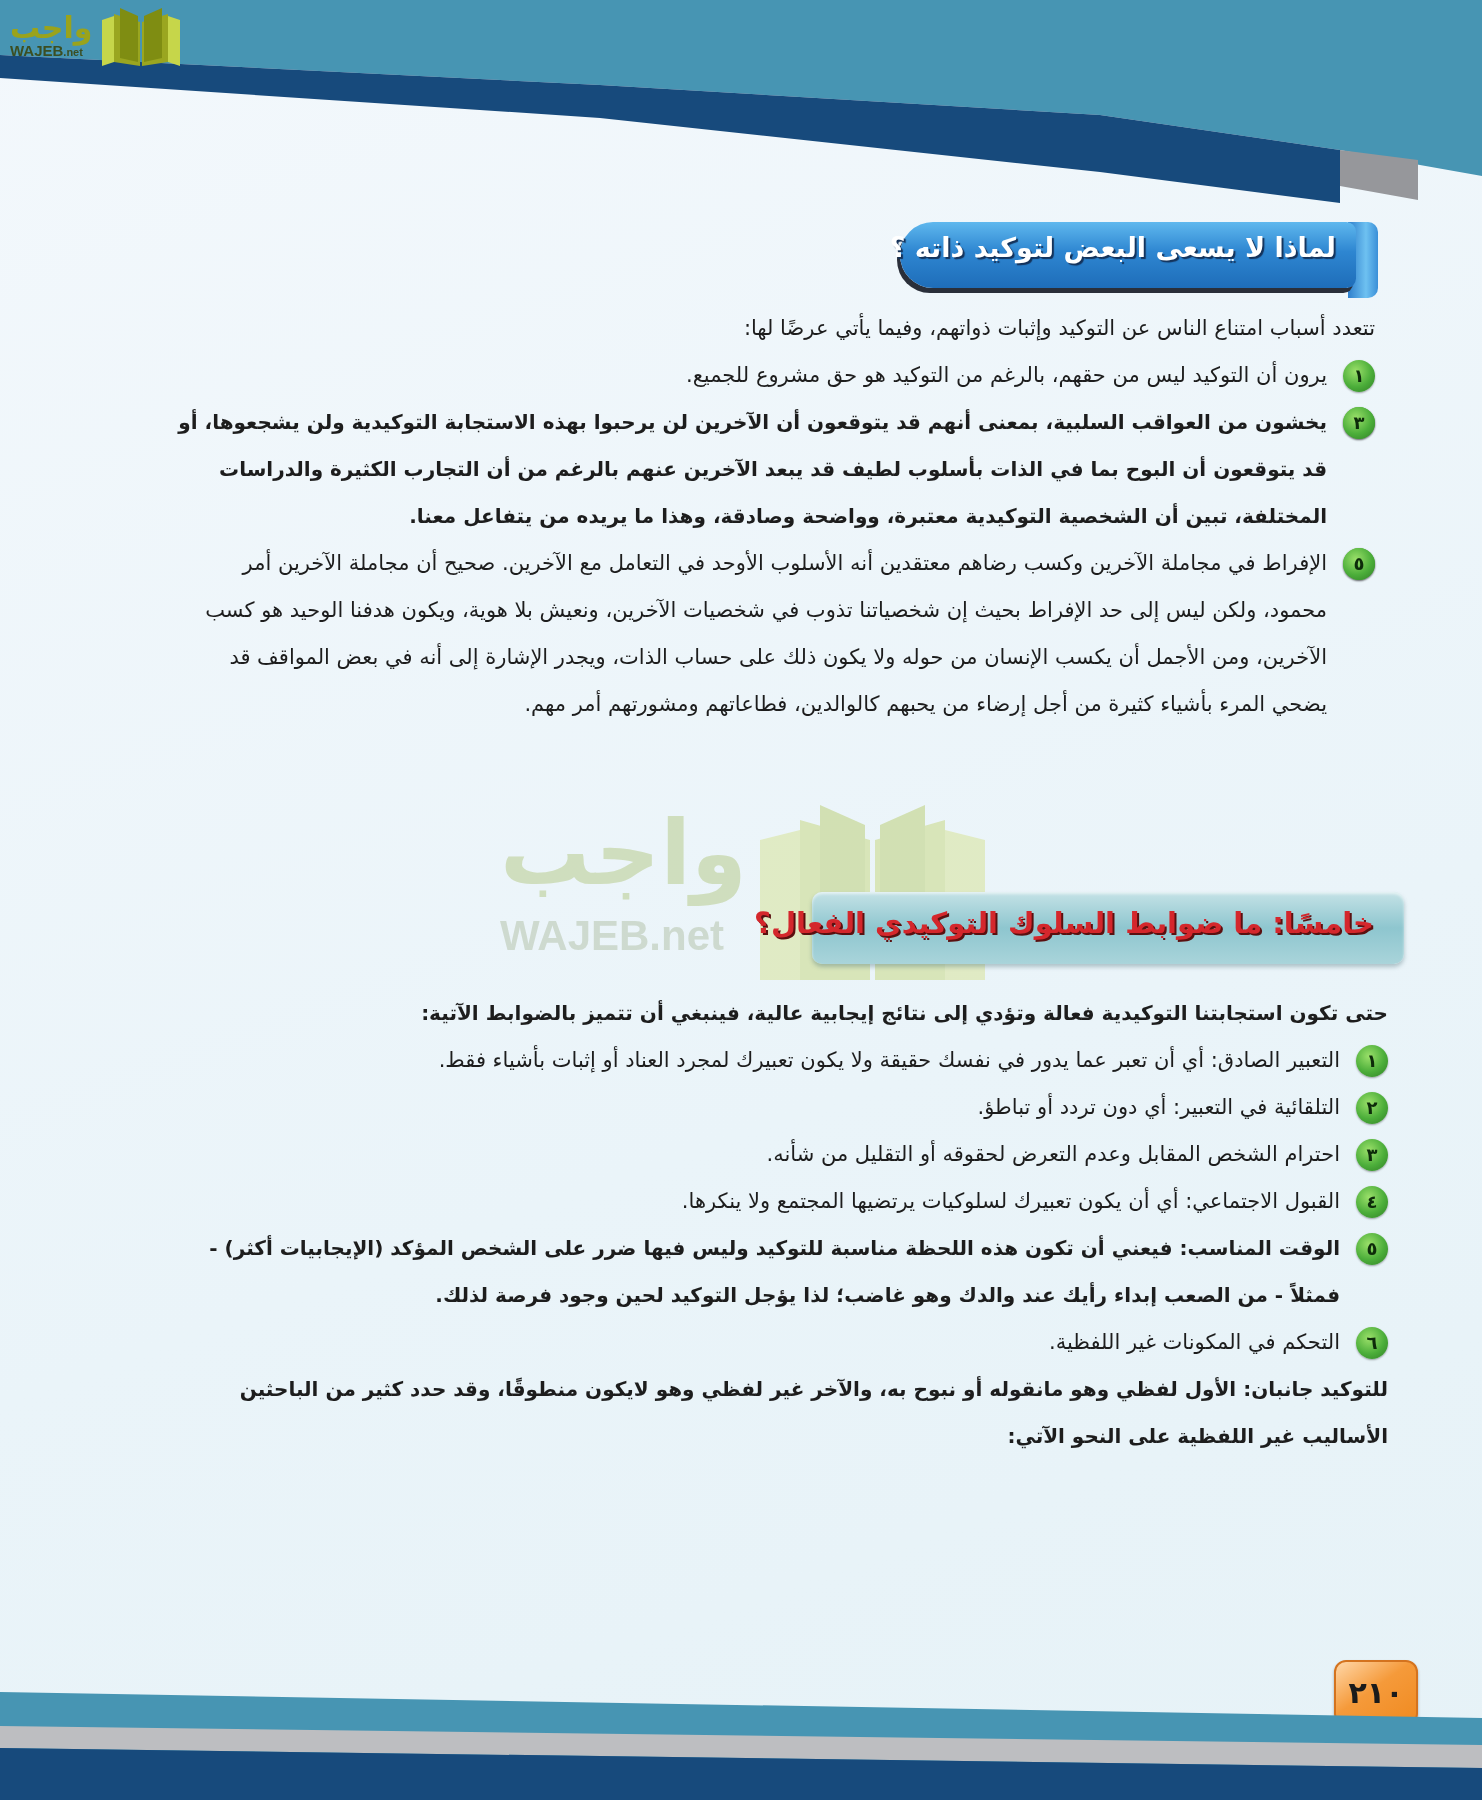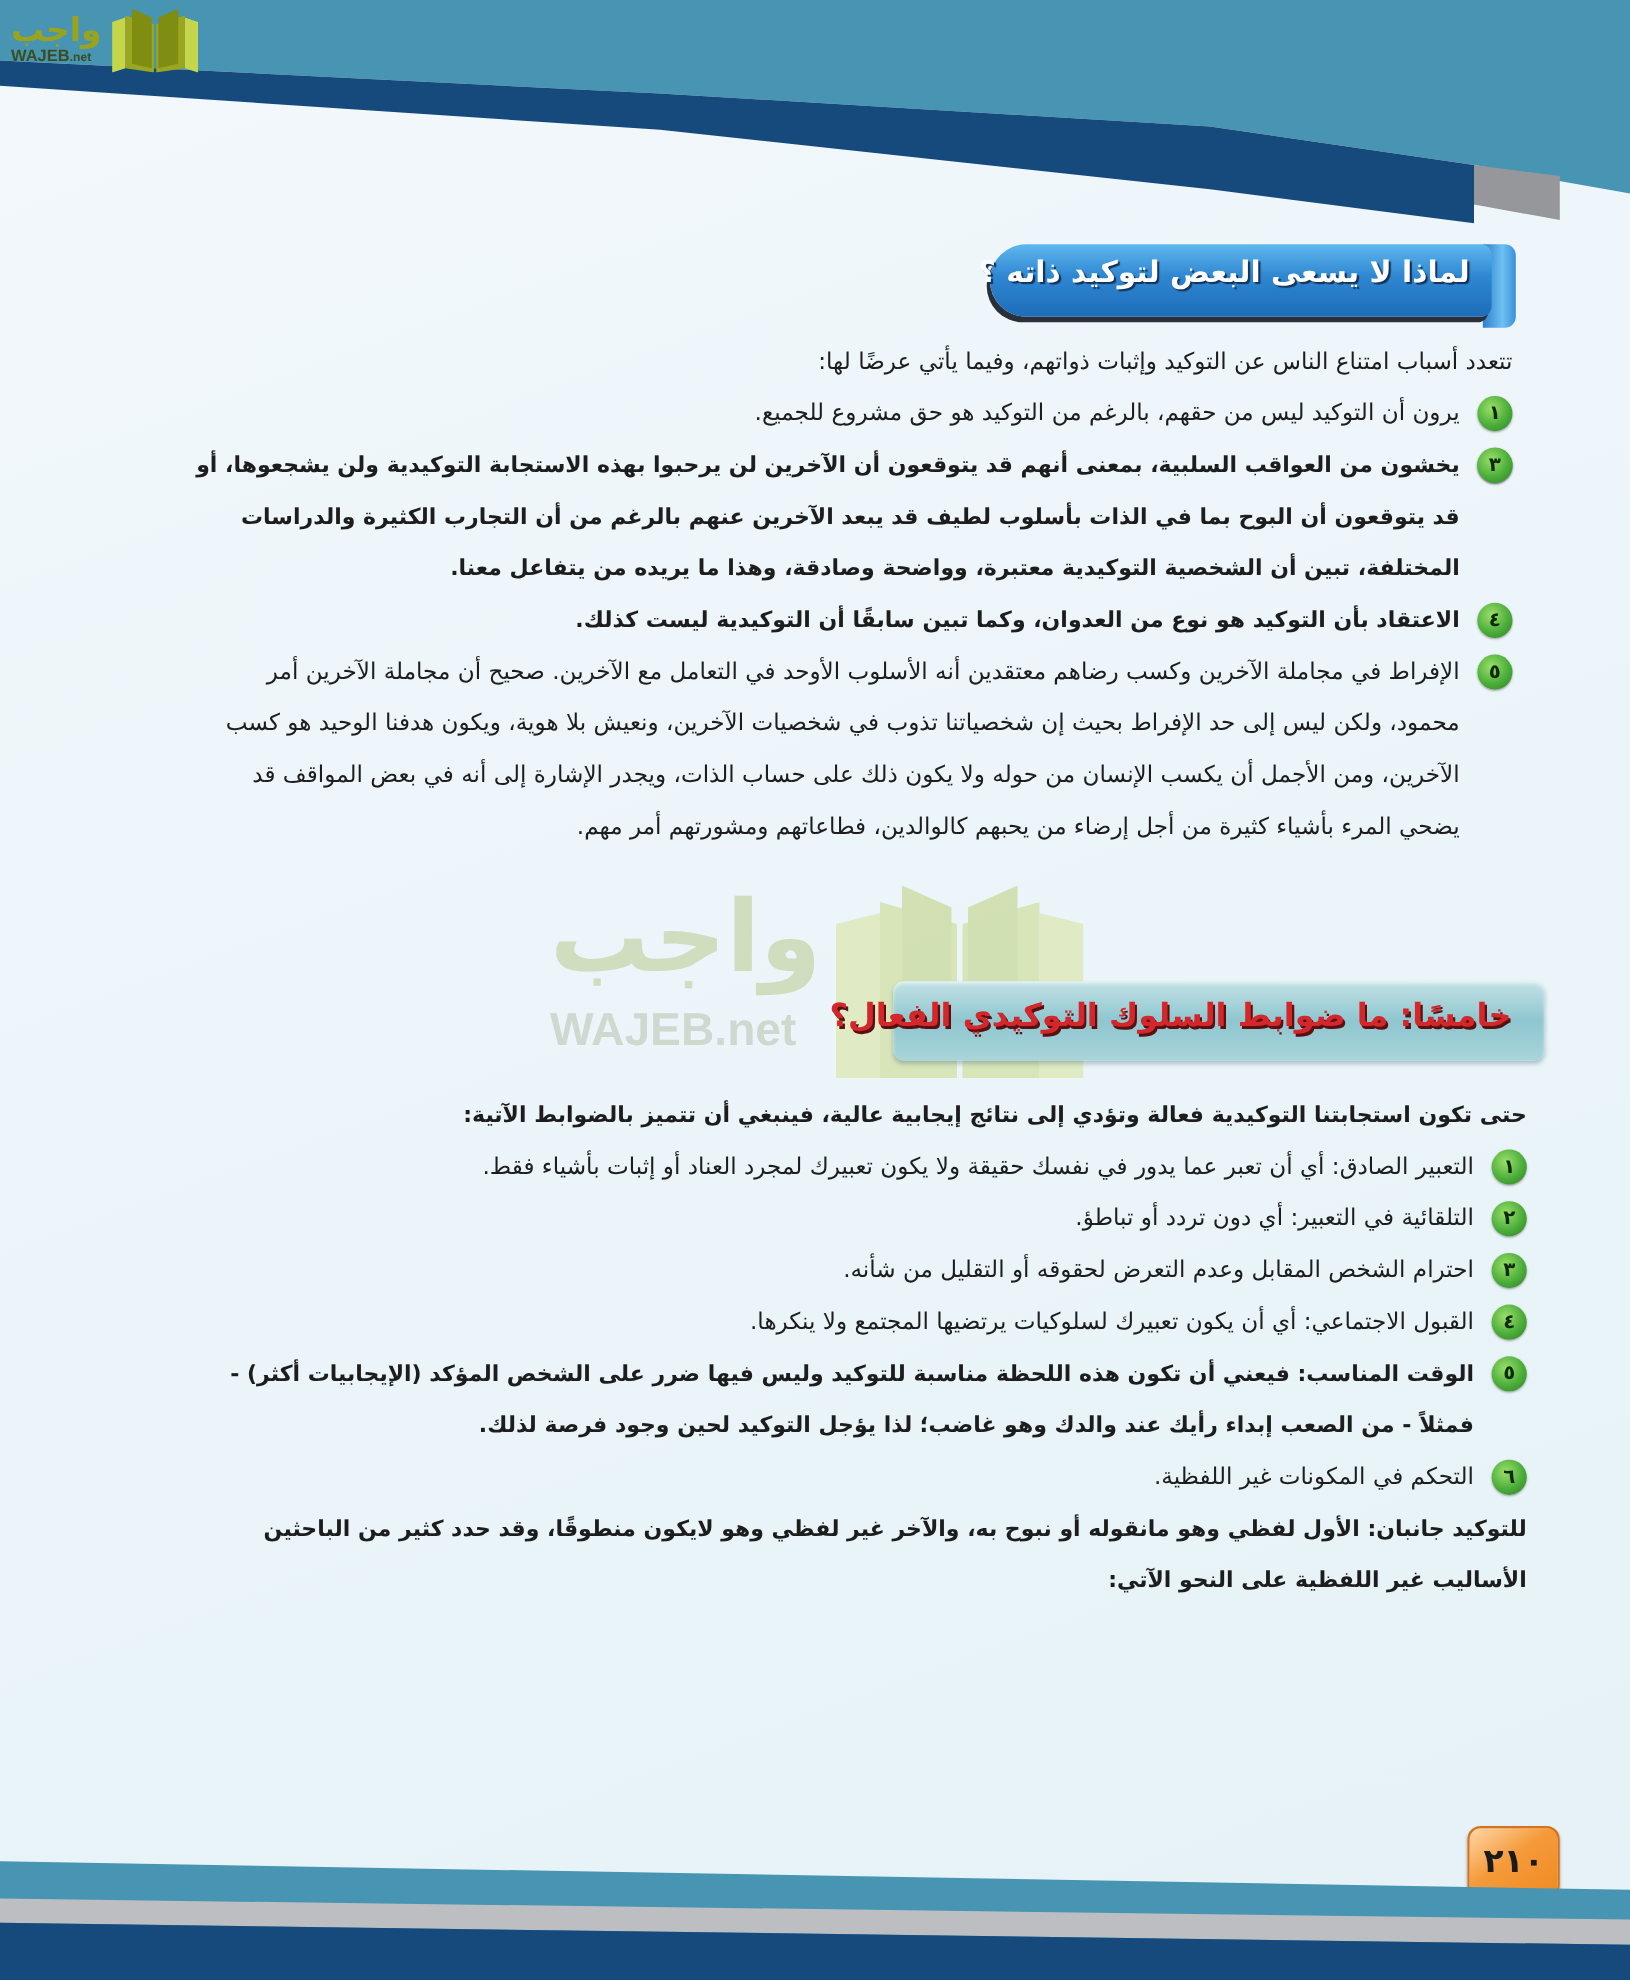--- a/index.html
+++ b/index.html
@@ -153,21 +153,20 @@
   </div>
   <div class="item">
     <span class="num-badge">٢</span>
   </div>
   <div class="item bold-text">
     <span class="num-badge">٣</span>
     <span>يخشون من العواقب السلبية، بمعنى أنهم قد يتوقعون أن الآخرين لن يرحبوا بهذه الاستجابة التوكيدية ولن يشجعوها، أو قد يتوقعون أن البوح بما في الذات بأسلوب لطيف قد يبعد الآخرين عنهم بالرغم من أن التجارب الكثيرة والدراسات المختلفة، تبين أن الشخصية التوكيدية معتبرة، وواضحة وصادقة، وهذا ما يريده من يتفاعل معنا.</span>
   </div>
   <div class="item bold-text">
     <span class="num-badge">٤</span>
-    <span>الاعتقاد بأن التوكيد هو نوع من العدوان، وكما تبين سابقًا أن التوكيدية ليست كذلك.</span>
   </div>
   <div class="item">
     <span class="num-badge">٥</span>
     <span>الإفراط في مجاملة الآخرين وكسب رضاهم معتقدين أنه الأسلوب الأوحد في التعامل مع الآخرين. صحيح أن مجاملة الآخرين أمر محمود، ولكن ليس إلى حد الإفراط بحيث إن شخصياتنا تذوب في شخصيات الآخرين، ونعيش بلا هوية، ويكون هدفنا الوحيد هو كسب الآخرين، ومن الأجمل أن يكسب الإنسان من حوله ولا يكون ذلك على حساب الذات، ويجدر الإشارة إلى أنه في بعض المواقف قد يضحي المرء بأشياء كثيرة من أجل إرضاء من يحبهم كالوالدين، فطاعاتهم ومشورتهم أمر مهم.</span>
   </div>
 </div>
 
 <div class="watermark">
   <svg class="wm-book" viewBox="0 0 225 180">
     <polygon points="0,40 40,30 40,180 0,180" fill="#d8e39a"></polygon>

